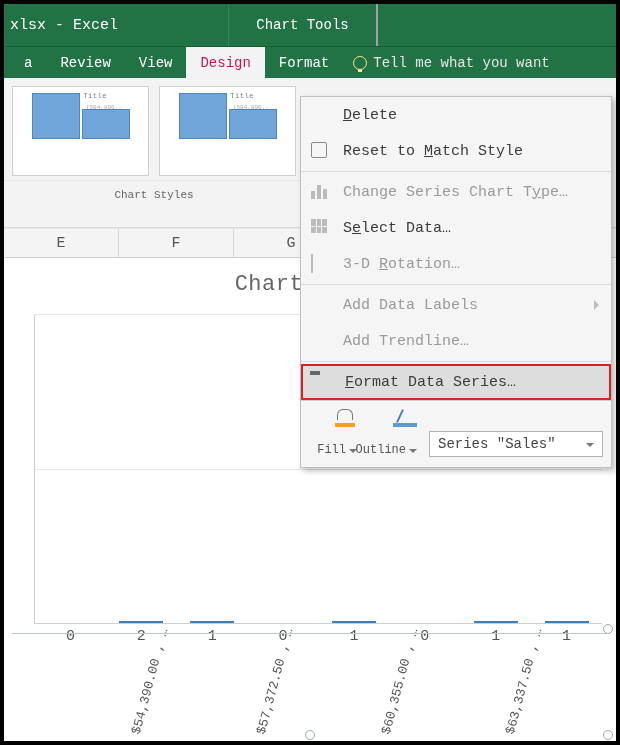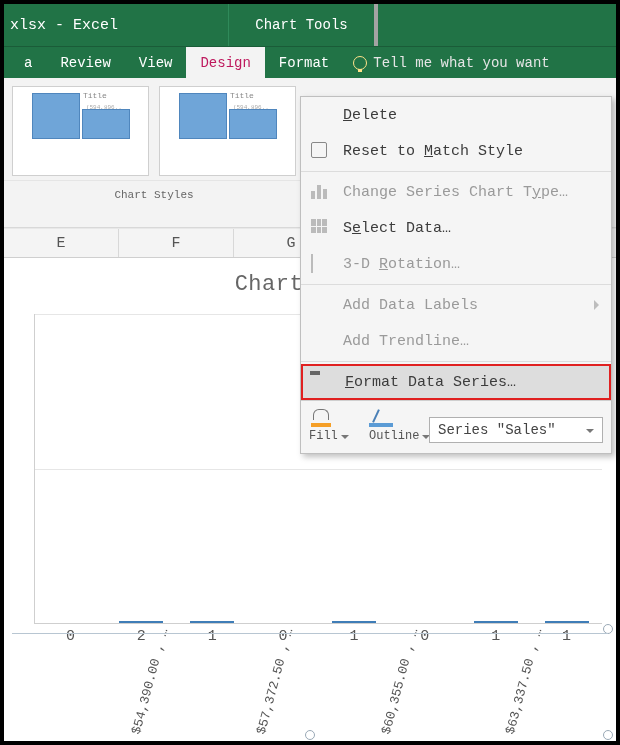--- a/index.html
+++ b/index.html
@@ -28,21 +28,21 @@
     align-items: center;
     padding-left: 6px;
     font-size: 15px;
   }
   .titlebar .file { white-space: nowrap; }
   .titlebar .tools-box {
     margin-left: 110px;
     width: 150px;
     height: 42px;
     border-left: 1px solid #2f8a5a;
-    border-right: 4px solid #a3a3a3;
+    border-right: 2px solid #a3a3a3;
     display: flex;
     align-items: center;
     justify-content: center;
     font-size: 14px;
   }
   
   .tabs {
     height: 32px;
     background: #217346;
     display: flex;
@@ -262,21 +262,21 @@
   
   .mini {
     border-top: 1px solid #cfcfcf;
     padding: 8px 8px 10px 8px;
     display: flex;
     gap: 12px;
     align-items: flex-end;
     background: #f5f5f5;
   }
   .mini .btn {
-    display: flex; flex-direction: column; align-items: flex-start; gap: 2px;
+    display: flex; flex-direction: column; align-items: flex-end; gap: 16px;
     font-size: 12px; color: #555;
     width: 48px;
   }
   .paint { width: 24px; height: 18px; position: relative; }
   .paint::before { content: ""; position: absolute; left: 4px; top: 0; width: 14px; height: 10px; border: 1.5px solid #777; border-bottom: none; border-radius: 6px 6px 0 0; }
   .paint::after { content: ""; position: absolute; left: 2px; bottom: 0; width: 20px; height: 4px; background: #f59f27; }
   .pen { width: 24px; height: 18px; position: relative; }
   .pen::before { content: ""; position: absolute; left: 6px; top: 0; width: 2px; height: 14px; background: #4a80b7; transform: rotate(25deg); }
   .pen::after { content: ""; position: absolute; left: 0; bottom: 0; width: 24px; height: 4px; background: #5b9bd5; }
   .dd-tiny {

